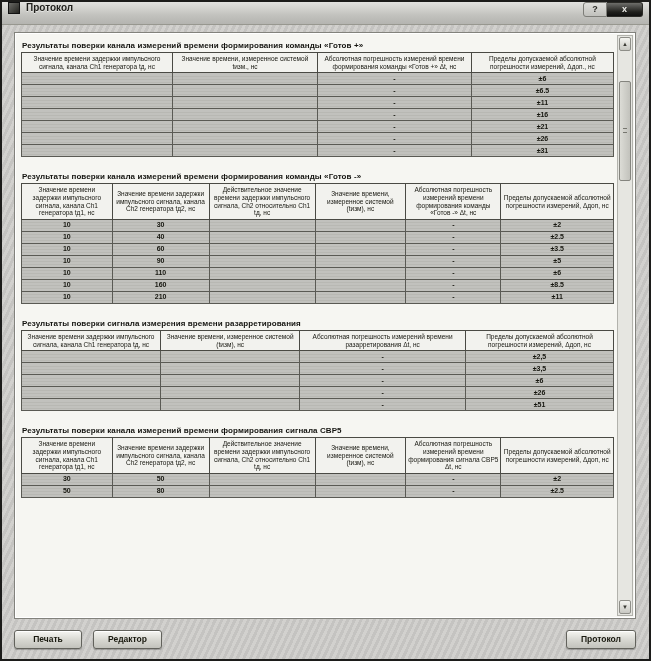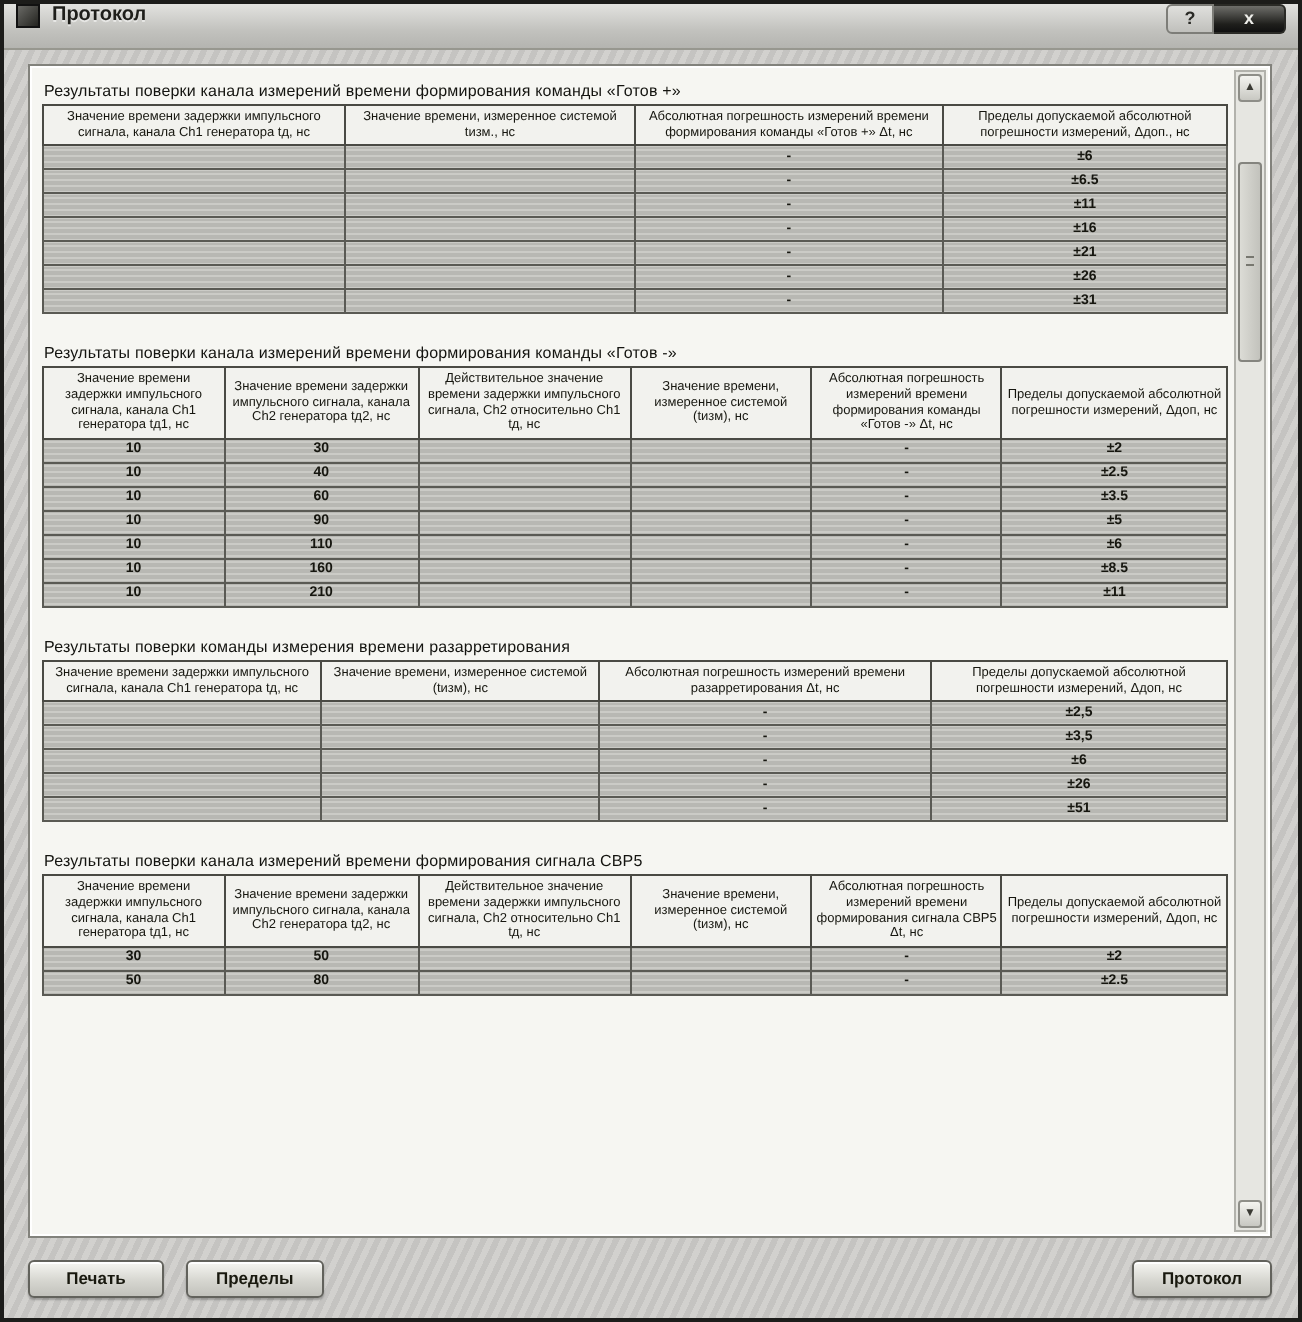--- a/index.html
+++ b/index.html
@@ -57,21 +57,21 @@
     border: 1px solid #82827c;
     box-shadow: inset 0 0 0 1px #ffffff;
     overflow: hidden;
   }
   .panel-inner {
     position: absolute; left: 6px; right: 21px; top: 3px; bottom: 1px;
     overflow: hidden;
   }
   .section { margin: 5px 0 15px; }
   .section-title {
-    font-size: 8px; font-weight: normal; color: #141410;
+    font-size: 8px; font-weight: bold; color: #141410;
     margin: 0 0 2px 1px; letter-spacing: .1px;
   }
   table.tbl {
     width: 100%;
     border-collapse: collapse;
     table-layout: fixed;
     border: 1px solid #3c3c38;
   }
   table.tbl th {
     border: 1px solid #4a4a44;
@@ -285,21 +285,21 @@
                 <td>210</td>
                 <td></td>
                 <td></td>
                 <td>-</td>
                 <td>±11</td>
               </tr>
             </tbody>
           </table>
         </div>
         <div class="section">
-          <div class="section-title">Результаты поверки команды измерения времени разарретирования</div>
+          <div class="section-title">Результаты поверки сигнала измерения времени разарретирования</div>
           <table class="tbl">
             <colgroup>
               <col style="width: 23.5%;">
               <col style="width: 23.5%;">
               <col style="width: 28%;">
               <col style="width: 25%;">
             </colgroup>
             <thead>
               <tr>
                 <th>Значение времени задержки импульсного сигнала, канала Ch1 генератора tд, нс</th>
@@ -389,17 +389,17 @@
       <div class="sb-btn sb-up">▲</div>
       <div class="sb-thumb">
         <div class="sb-grip"></div>
       </div>
       <div class="sb-btn sb-down">▼</div>
     </div>
   </div>
 
   <div class="footer">
     <button class="btn">Печать</button>
-    <button class="btn">Пределы</button>
+    <button class="btn">Редактор</button>
     <button class="btn btn-close">Протокол</button>
   </div>
 
 </div>
 
 </body></html>

